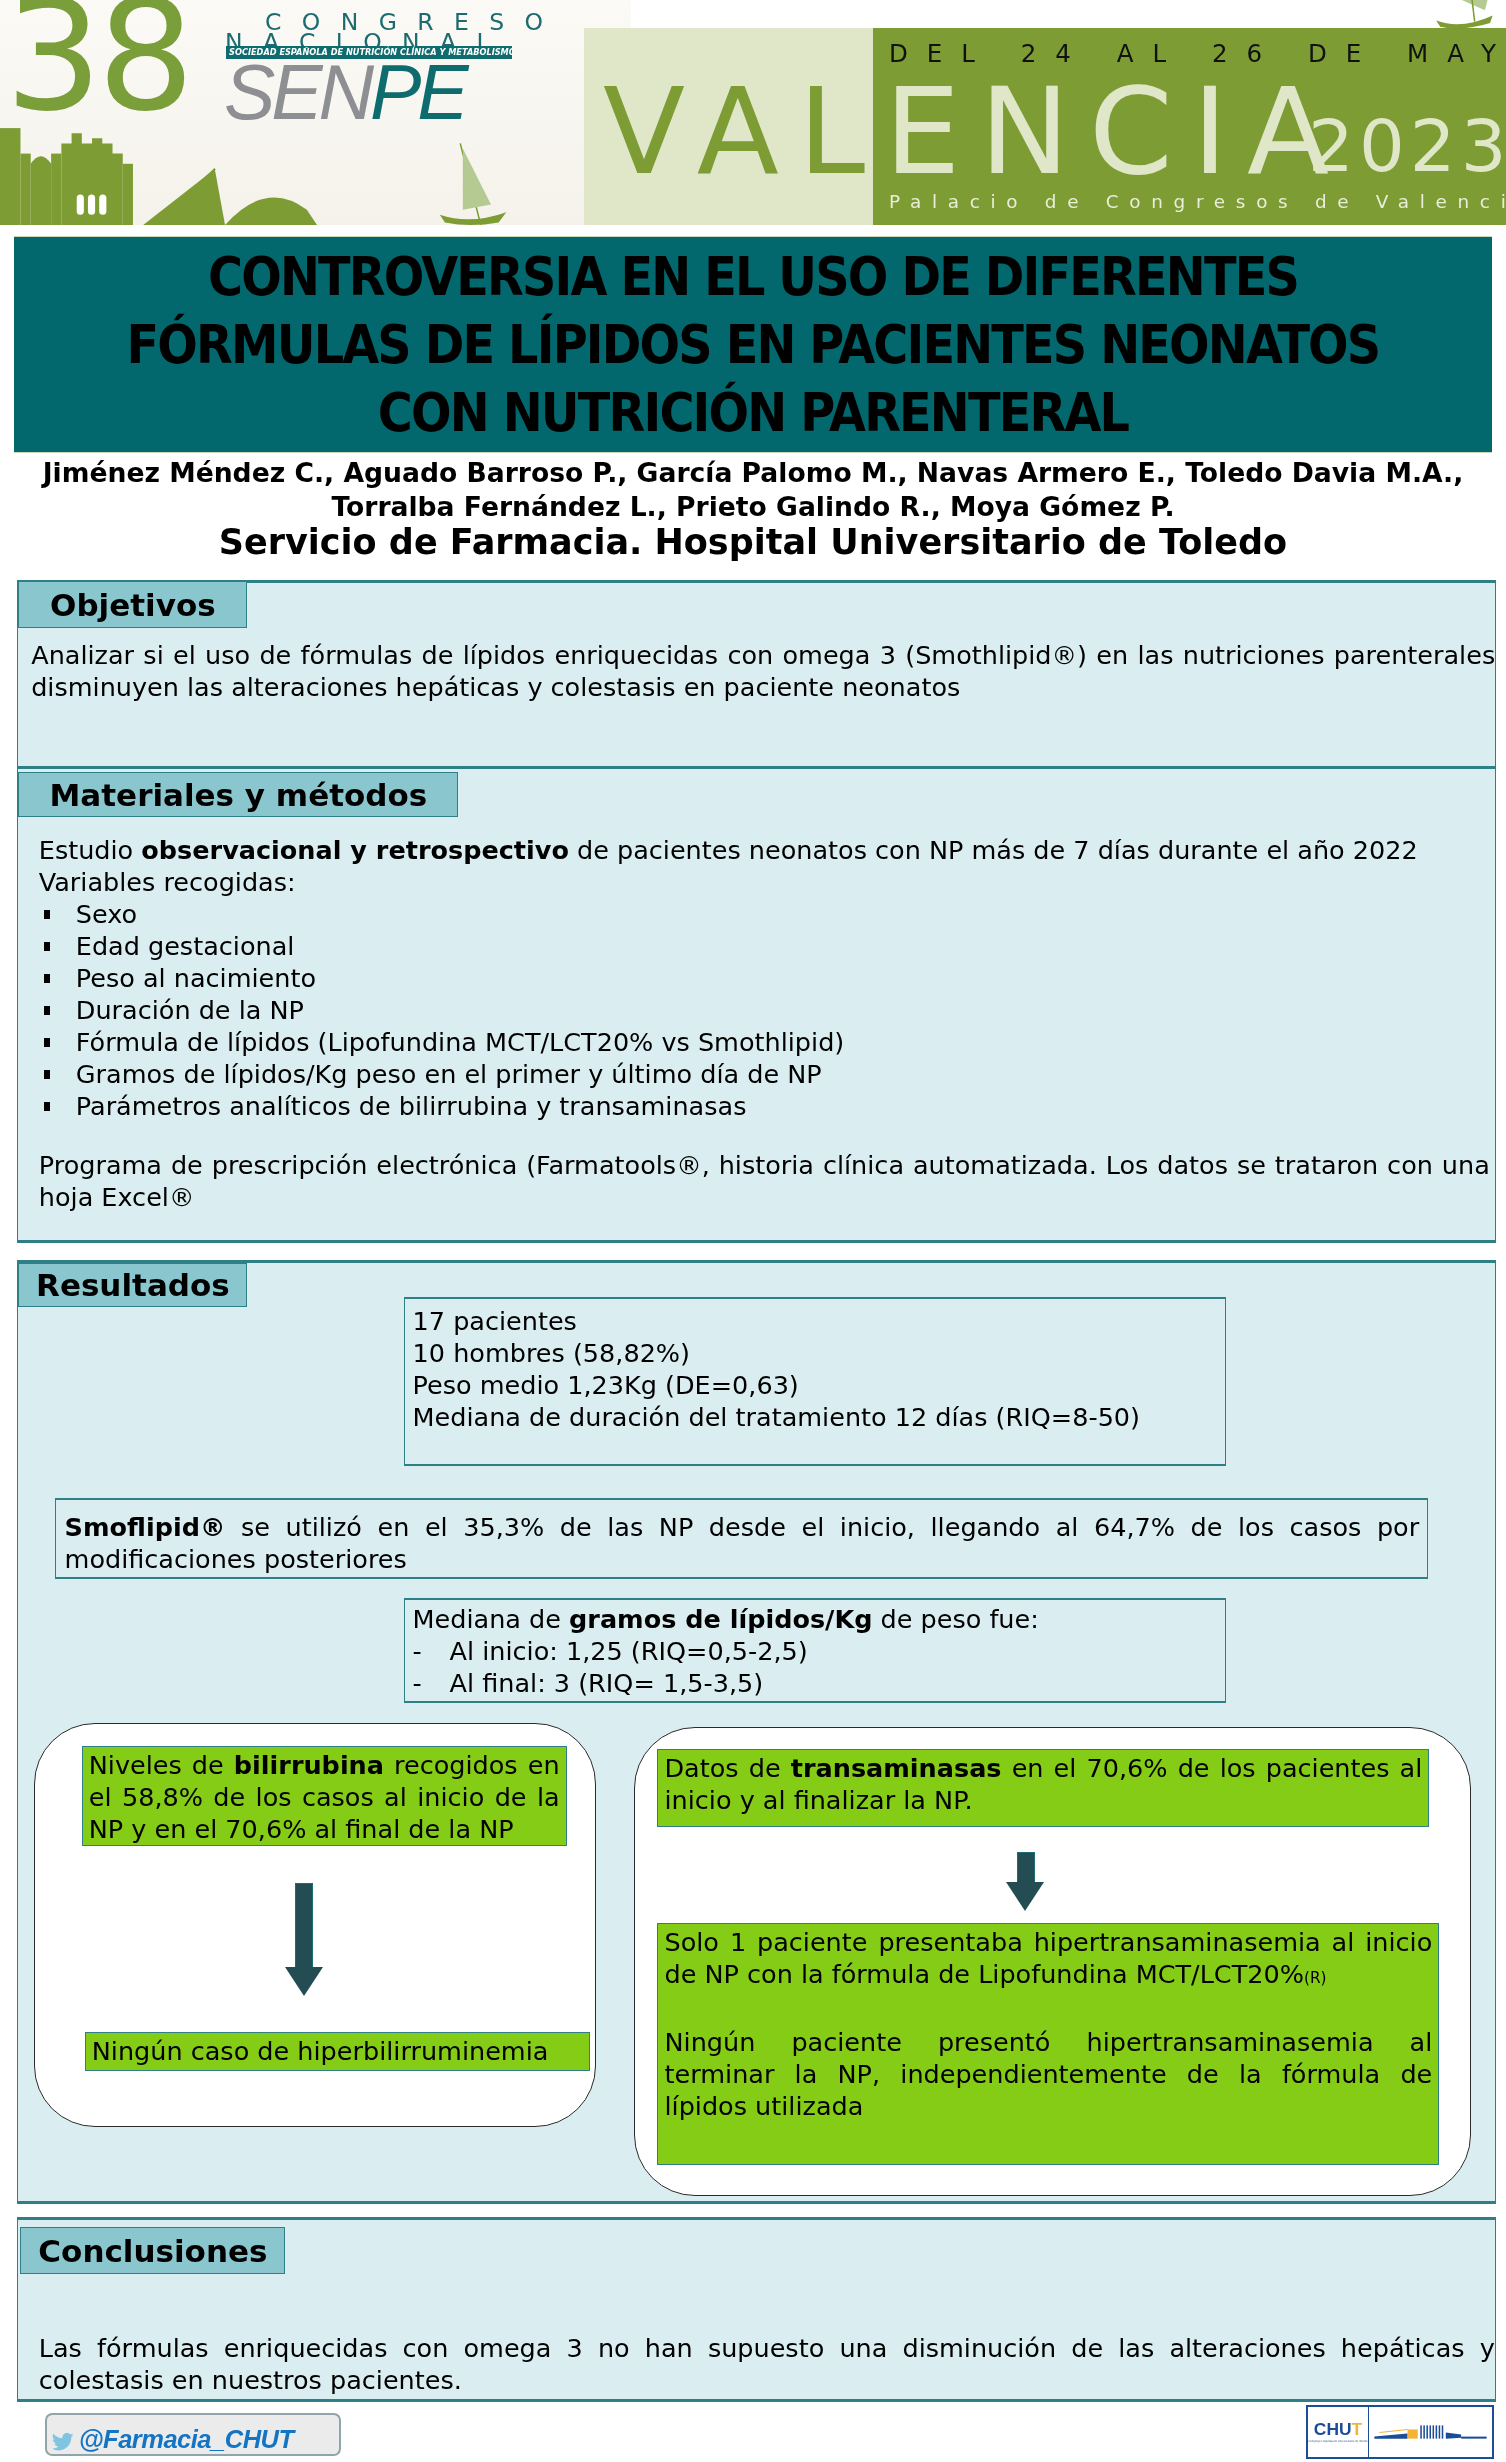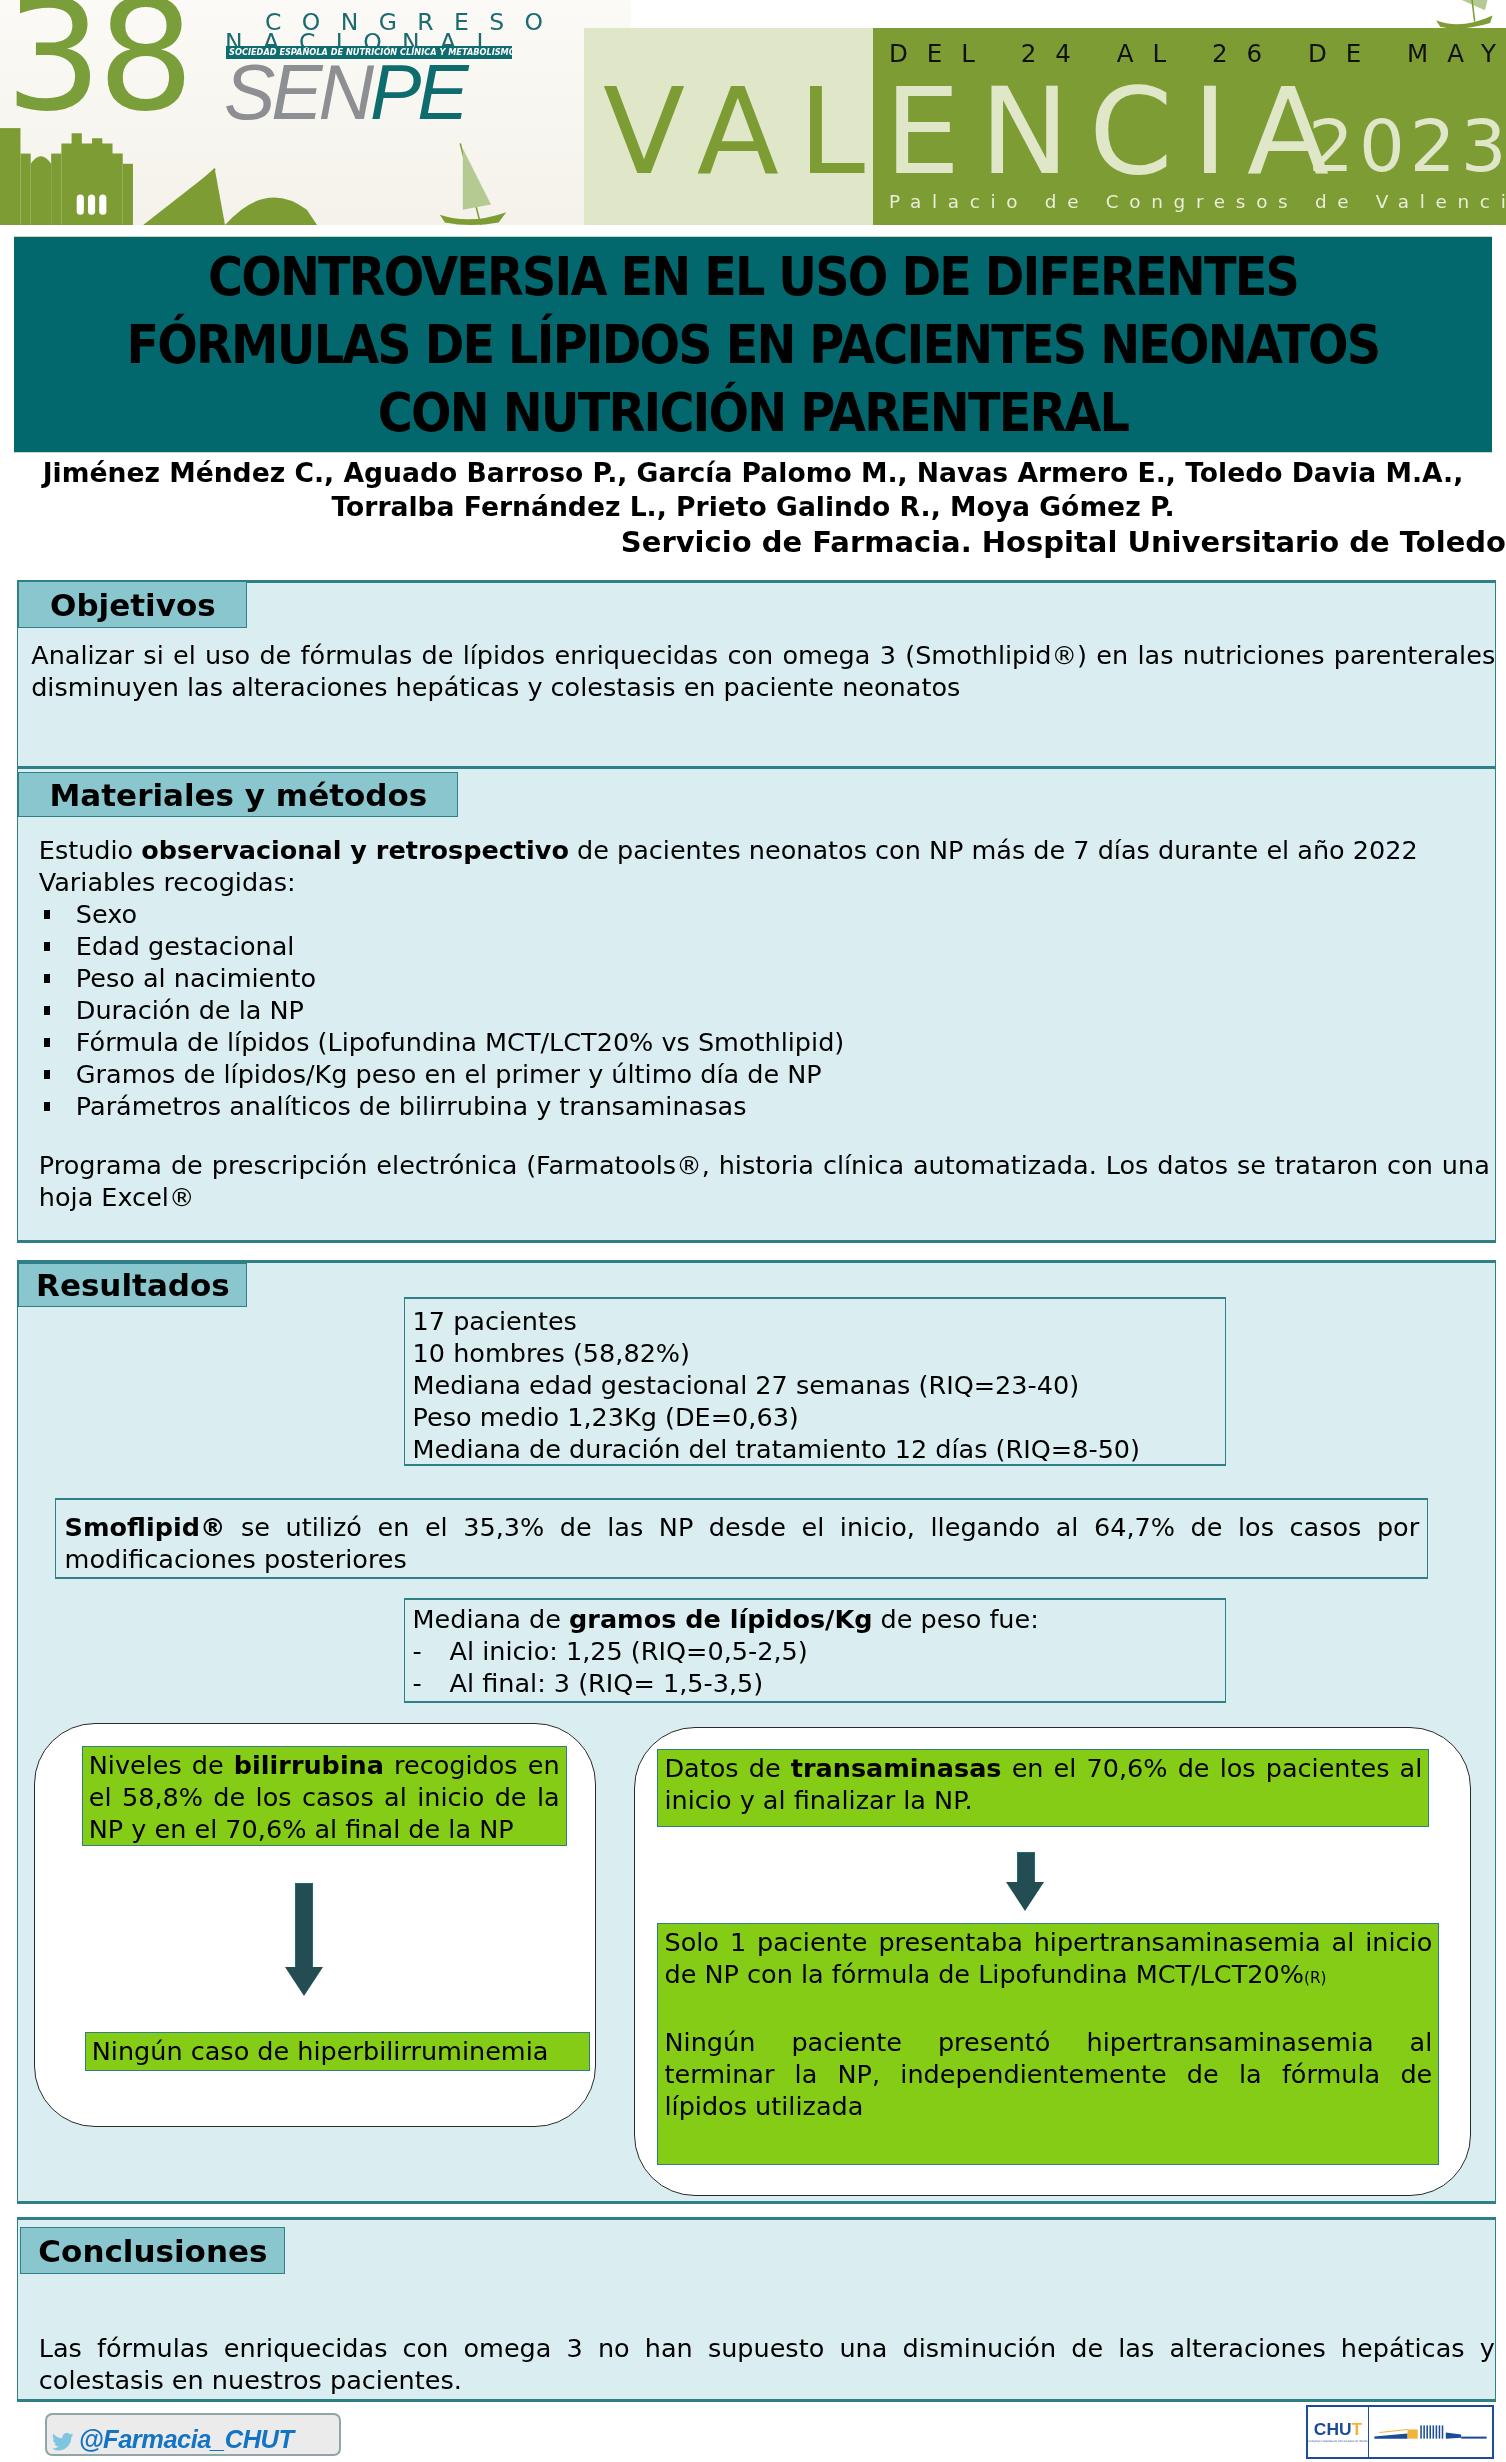--- a/index.html
+++ b/index.html
@@ -27,21 +27,21 @@
     .valencia .encia { color: #dfe7c8; }
     .year { left: 1308px; top: 110px; font-size: 72px; color: #dfe7c8; letter-spacing: 5.1px; line-height: 1; }
     .palacio { left: 889px; top: 193px; font-size: 18.4px; color: #e9eed9; letter-spacing: 10.7px; white-space: nowrap; line-height: 1; }
     .boat { left: 1431px; top: 0; width: 76px; height: 37px; }
 
     
     .title-box { left: 14.3px; top: 236px; width: 1478px; height: 217px; background: #02686d; display: flex; align-items: center; justify-content: center; text-align: center; border-bottom: 1.5px solid #c9d8b8; border-top: 1.5px solid #c9d8b8; }
     .title-text { font-family: "DejaVu Sans", sans-serif; font-weight: bold; font-size: 53px; line-height: 68px; color: #000; transform: scaleX(0.9); letter-spacing: -2px; text-transform: uppercase; padding: 0 10.2px; }
 
     .authors { left: 0; top: 456px; width: 1506px; text-align: center; font-family: "DejaVu Sans", sans-serif; font-weight: bold; font-size: 26.6px; line-height: 34px; }
-    .affil { left: 0; top: 525px; width: 1506px; text-align: right; font-family: "DejaVu Sans", sans-serif; font-weight: bold; font-size: 29px; line-height: 34px; }
+    .affil { left: 0; top: 525px; width: 1506px; text-align: center; font-family: "DejaVu Sans", sans-serif; font-weight: bold; font-size: 35px; line-height: 34px; }
 
     
     .section { background: #daedf0; border: 1.5px solid #2f8086; border-top: 3.1px solid #2f8086; border-bottom: 3.1px solid #2f8086; }
     .sec-head { position: absolute; background: #8ac6ce; border: 1.5px solid #2f8086; font-family: "DejaVu Sans", sans-serif; font-weight: bold; font-size: 31px; display: flex; align-items: center; justify-content: center; }
     .body-text { position: absolute; font-size: 25.5px; line-height: 32px; text-align: justify; }
 
     .objetivos { left: 17.4px; top: 580px; width: 1479px; height: 194px; }
     .obj-head { left: 0; top: -2px; width: 229px; height: 47px; }
     .obj-text { left: 12.8px; top: 56px; width: 1464px; }
 
@@ -174,21 +174,20 @@
   </div>
   <div class="body-text mat-prog">Programa de prescripción electrónica (Farmatools®, historia clínica automatizada. Los datos se trataron con una hoja Excel®</div>
 </div>
 
 <div class="abs section resultados">
   <div class="sec-head res-head">Resultados</div>
 
   <div class="inner-box stats">
     <div>17 pacientes</div>
     <div>10 hombres (58,82%)</div>
-    <div>Mediana edad gestacional 27 semanas (RIQ=23-40)</div>
     <div>Peso medio 1,23Kg (DE=0,63)</div>
     <div>Mediana de duración del tratamiento 12 días (RIQ=8-50)</div>
   </div>
 
   <div class="inner-box smof"><b>Smoflipid®</b><span> se utilizó en el 35,3% de las NP desde el inicio, llegando al 64,7% de los casos por modificaciones posteriores</span></div>
 
   <div class="inner-box lipids">
     <div><span>Mediana de </span><b>gramos de lípidos/Kg</b><span> de peso fue:</span></div>
     <div><span class="dash">-</span><span>Al inicio: 1,25 (RIQ=0,5-2,5)</span></div>
     <div><span class="dash">-</span><span>Al final: 3 (RIQ= 1,5-3,5)</span></div>

